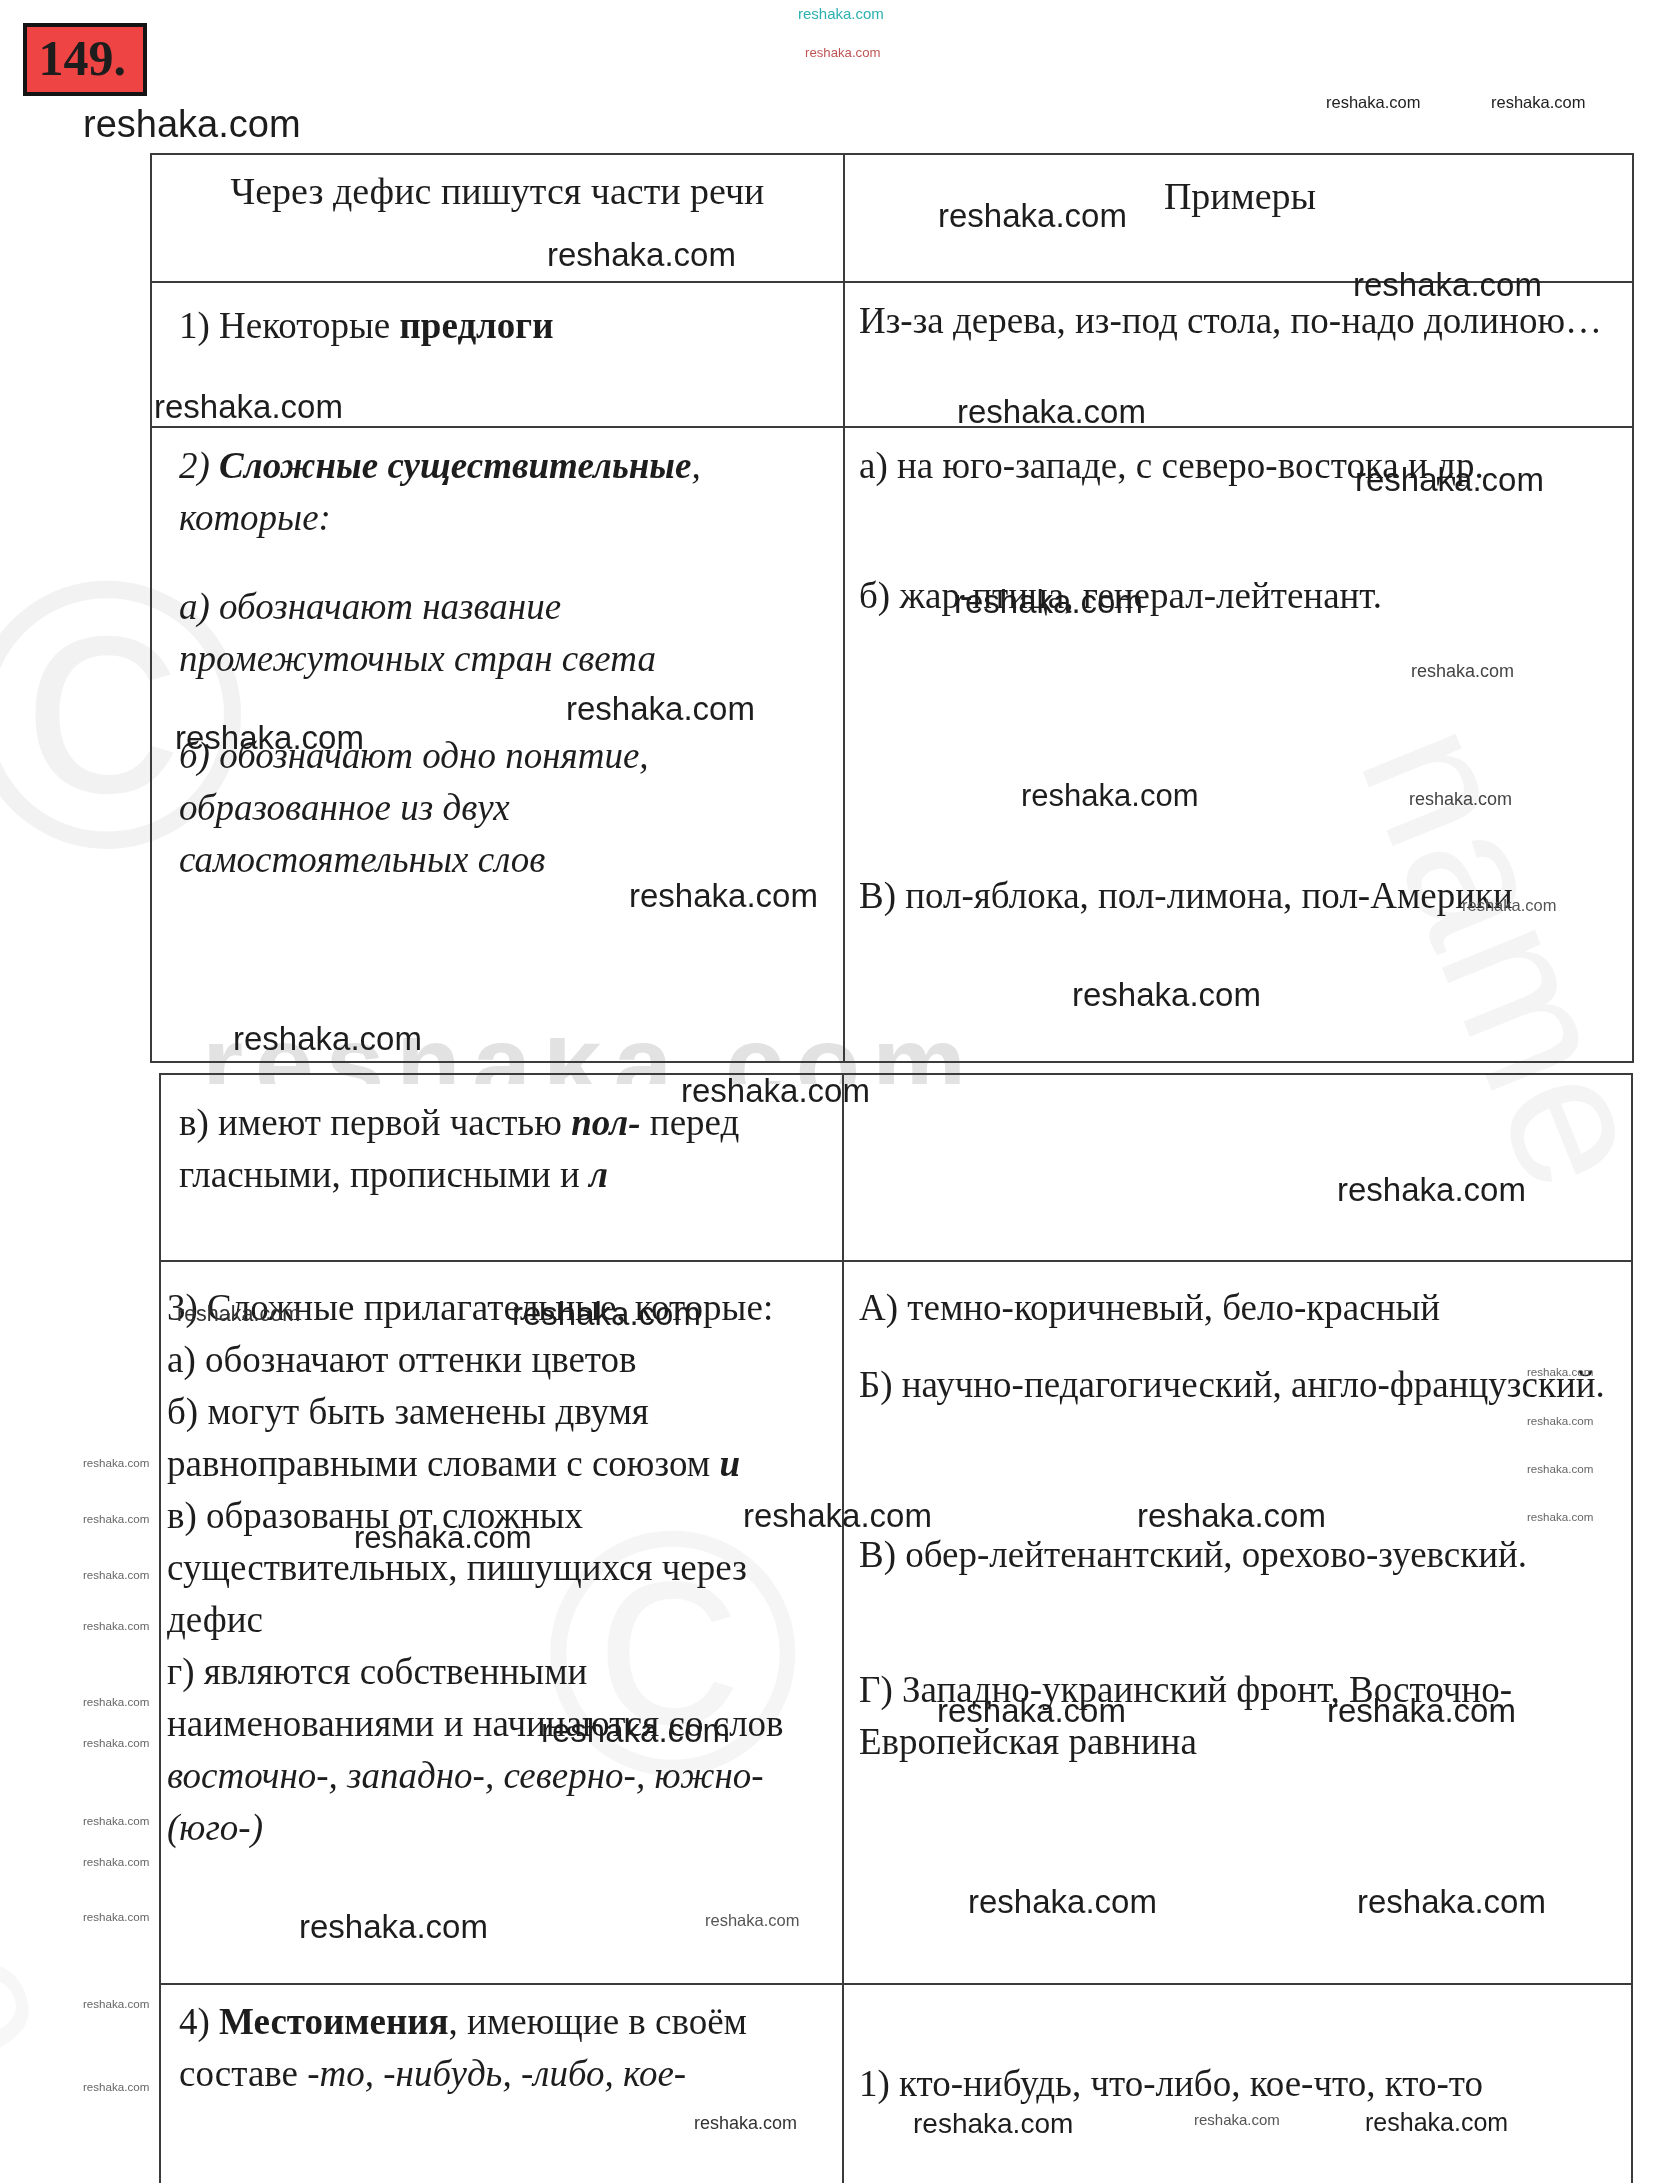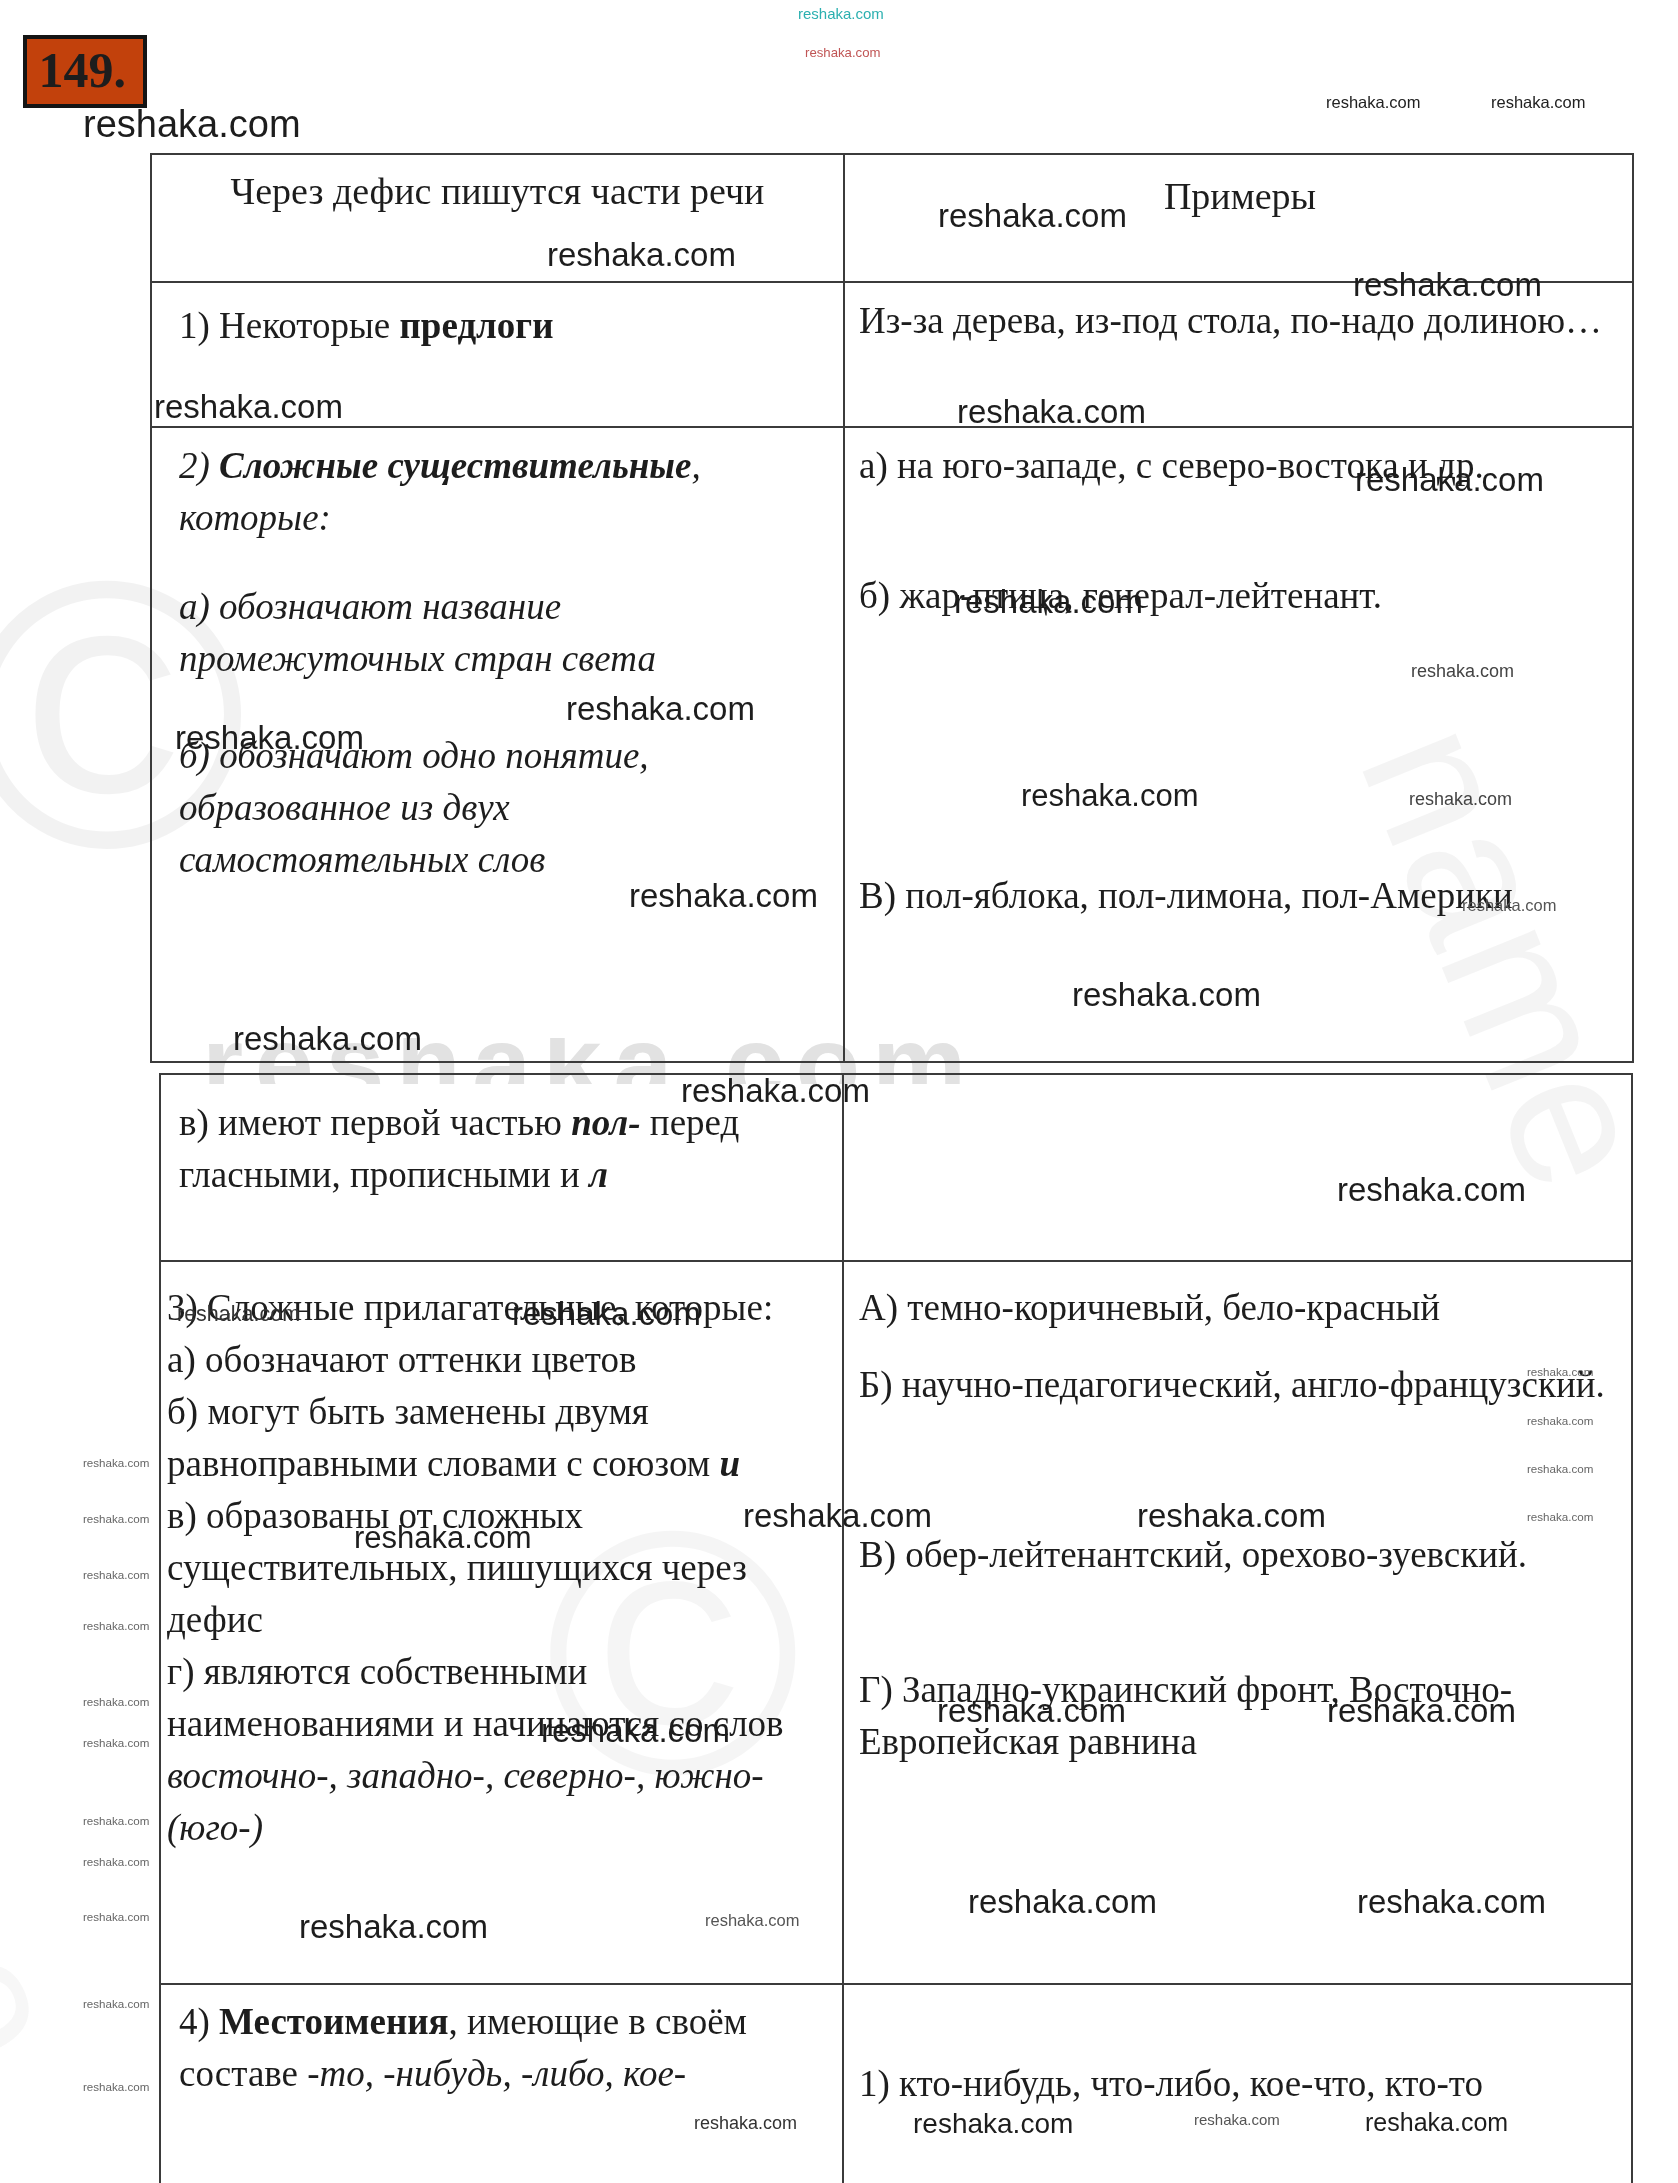--- a/index.html
+++ b/index.html
@@ -1,20 +1,20 @@
 <!DOCTYPE html>
 <html style="font-size:13.2px"><head>
 <meta charset="utf-8">
 <style>
   html,body{margin:0;padding:0;background:#e8e8e8;}
   #page{position:relative;width:1679px;height:2183px;background:#ffffff;overflow:hidden;
         font-family:"Liberation Serif",serif;color:#1d1d1d;}
   
   #num-box{position:absolute;left:23px;top:23px;border:4.1px solid #141414;padding:1.7px 16.5px 5px 11.6px;
-           font-weight:bold;font-size:50px;background:#c2410c;margin-top:12px;}
+           font-weight:bold;font-size:50px;background:#ef4444;}
   
   .tbl{position:absolute;border:2.5px solid #3b3b3b;box-sizing:border-box;}
   .vline,.hline{position:absolute;background:#3b3b3b;}
   .vline{width:1.7px;top:0;bottom:0;}
   .hline{height:1.7px;left:0;right:0;}
   .cell{position:absolute;font-size:37px;line-height:52px;}
   .cell p{margin:0;}
   .center{text-align:center;}
   b{font-weight:bold;}
   i{font-style:italic;}

